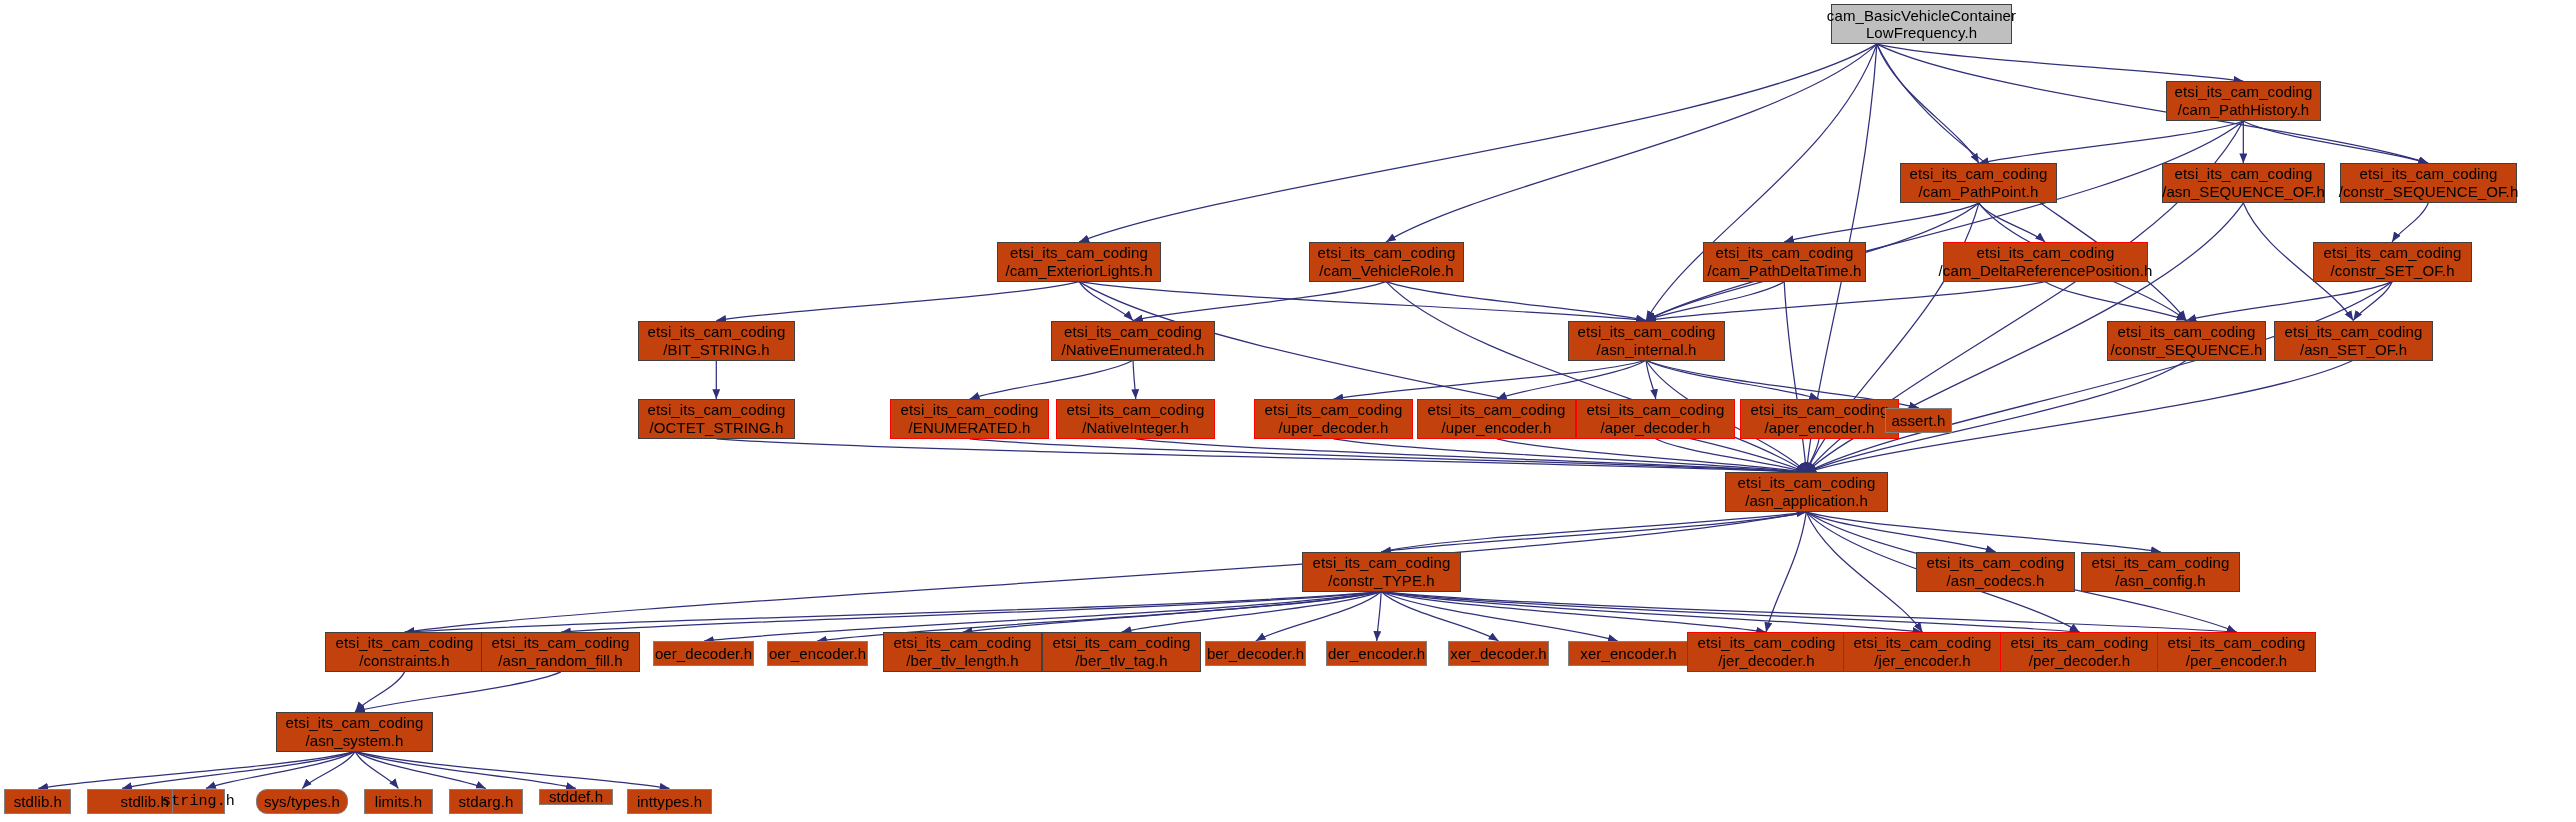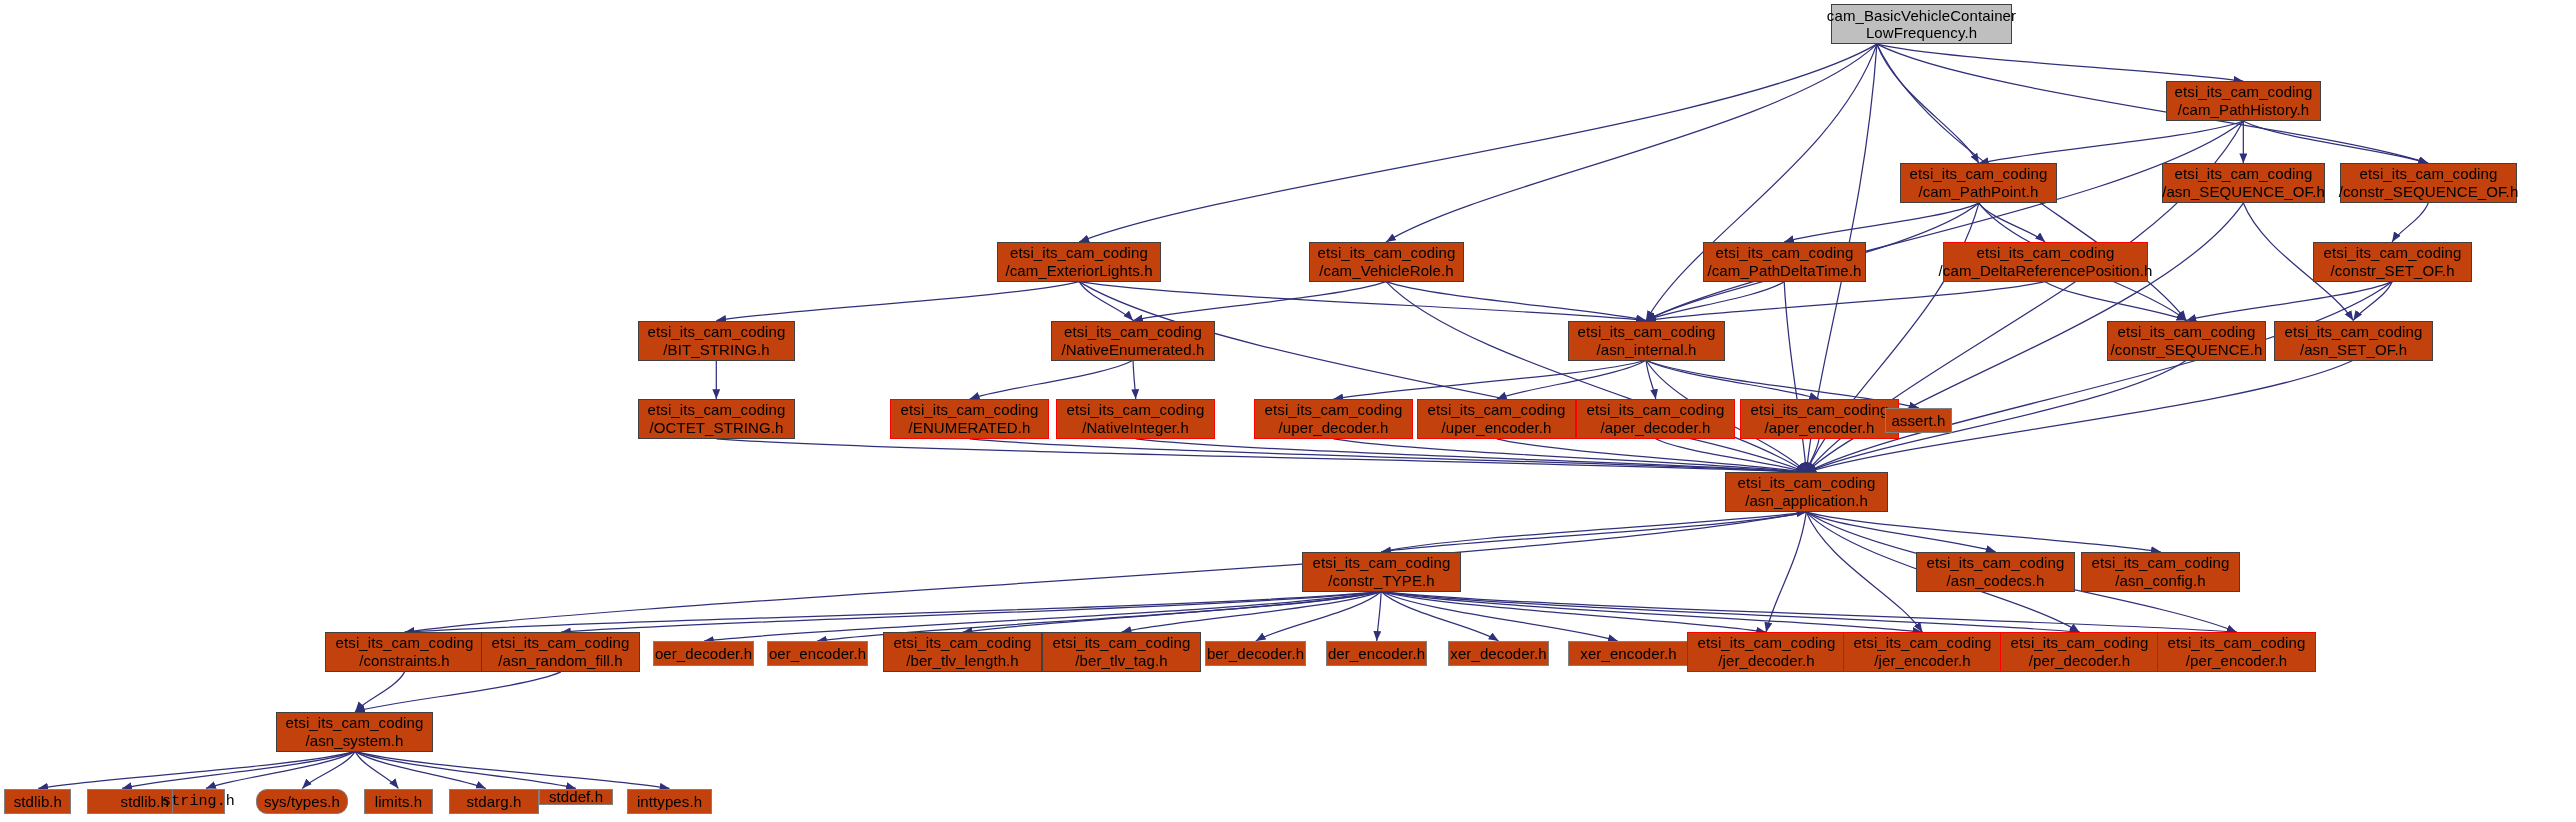--- a/index.html
+++ b/index.html
@@ -207,18 +207,18 @@
 /per_decoder.h</div>
       <div class="node red" style="left: 2157px; top: 632px; width: 159px; height: 40px;">etsi_its_cam_coding
 /per_encoder.h</div>
       <div class="node dark" style="left: 276px; top: 712px; width: 157px; height: 40px;">etsi_its_cam_coding
 /asn_system.h</div>
       <div class="node light" style="left: 4.4px; top: 789px; width: 67px; height: 25px;">stdlib.h</div>
       <div class="node light" style="left: 87px; top: 789px; width: 94px; height: 25px; padding-left: 24px;">stdlib.h</div>
       <div class="node light" style="left: 172px; top: 789px; width: 53px; height: 25px; font-family: Liberation Mono, monospace;">string.h</div>
       <div class="node light" style="left: 256px; top: 789px; width: 92px; height: 25px; border-radius: 11px;">sys/types.h</div>
       <div class="node light" style="left: 364px; top: 789px; width: 69px; height: 25px;">limits.h</div>
-      <div class="node light" style="left: 449px; top: 789px; width: 90px; height: 25px;">stdarg.h</div>
+      <div class="node light" style="left: 449px; top: 789px; width: 74px; height: 25px;">stdarg.h</div>
       <div class="node light" style="left: 539px; top: 789px; width: 74px; height: 16px;">stddef.h</div>
       <div class="node light" style="left: 627px; top: 789px; width: 85px; height: 25px;">inttypes.h</div>
     </div>
 </div>
 
 
 </body></html>

